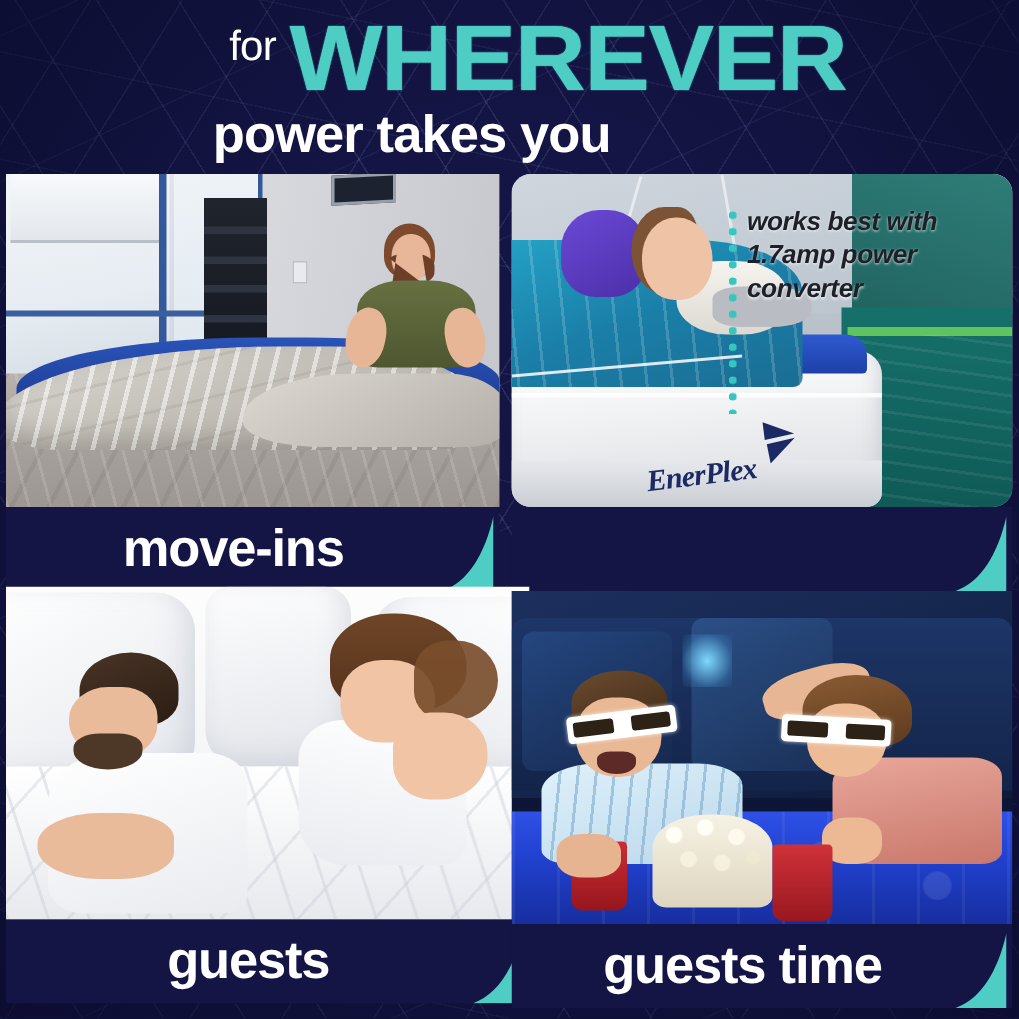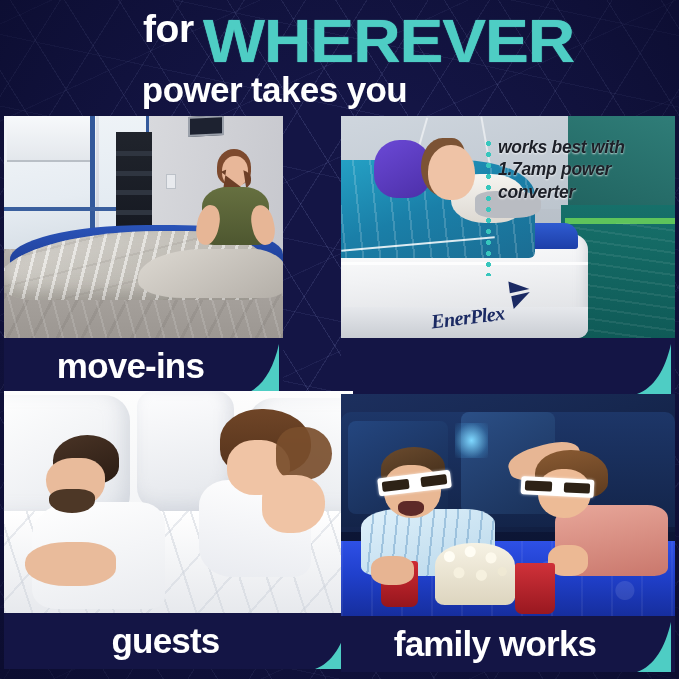--- a/index.html
+++ b/index.html
@@ -41,22 +41,22 @@
     position: absolute;
     left: 0; top: 9px;
     width: 679px;
     text-align: center;
     white-space: nowrap;
     line-height: 1;
   }
   .word-for {
     display: inline-block;
     color: #ffffff;
-    font-size: 39px;
-    font-weight: bold;
+    font-size: 28px;
+    font-weight: normal;
     letter-spacing: -0.5px;
     vertical-align: 20px;
     margin-right: 9px;
     margin-left: 17px;
   }
   .word-wherever {
     display: inline-block;
     color: #4ecdc4;
     font-size: 62px;
     font-weight: bold;
@@ -222,21 +222,21 @@
     background: #e7b696; border-radius: 46%;
     transform: rotate(12deg);
   }
   .p1 .woman-armR {
     position: absolute; left: 89%; top: 40%; width: 8%; height: 18%;
     background: #e7b696; border-radius: 46%;
     transform: rotate(-12deg);
   }
 
   
-  .p2 { background: linear-gradient(#c6ccd4,#aab4bd); }
+  .p2 { background: linear-gradient(#c6ccd4,#aab4bd); border-radius: 13px; }
   .p2 .tent-top {
     position: absolute; left: 0; top: 0; width: 100%; height: 42%;
     background: linear-gradient(165deg,#cfd6de,#b9c2cb);
   }
   .p2 .tent-seam {
     position: absolute; width: 2px; height: 40%;
     background: rgba(255,255,255,.55);
   }
   .p2 .tent-right {
     position: absolute; right: 0; top: 0; width: 32%; height: 62%;
@@ -570,21 +570,21 @@
   <div class="bg-pattern"></div>
   <div class="bg-vignette"></div>
 
   <div class="header">
     <div class="head-line1">
       <span class="word-for">for</span><span class="word-wherever">WHEREVER</span>
     </div>
     <div class="head-line2">power takes you</div>
   </div>
 
-  <div class="cell" style="left:4px; top:116px; width:279px; height:278px;">
+  <div class="cell" style="left:4px; top:116px; width:329px; height:278px;">
     <div class="photo p1">
       <div class="window"></div>
       <div class="blind"></div>
       <div class="window2"></div>
       <div class="mullion" style="left:31%;"></div>
       <div class="mullion" style="left:51%;"></div>
       <div class="rail"></div>
       <div class="wall"></div>
       <div class="shelf">
         <i style="top:16%"></i>
@@ -698,20 +698,20 @@
           <i style="left:6%"></i>
           <i style="right:6%"></i>
         </div>
       <div class="hand2"></div>
       <div class="popcorn"></div>
       <div class="cupL"></div>
       <div class="hand1"></div>
       <div class="cupR"></div>
     </div>
     <div class="caption-band">
-      <div class="caption-text">family works</div>
+      <div class="caption-text">guests time</div>
       <svg class="swoosh" viewBox="0 0 34 50">
         <path d="M34 0 L34 50 L0 50 C17 44 28 26 34 0 Z" fill="#4ecdc4"></path>
       </svg>
     </div>
   </div>
 
 </div>
 
 </body></html>

